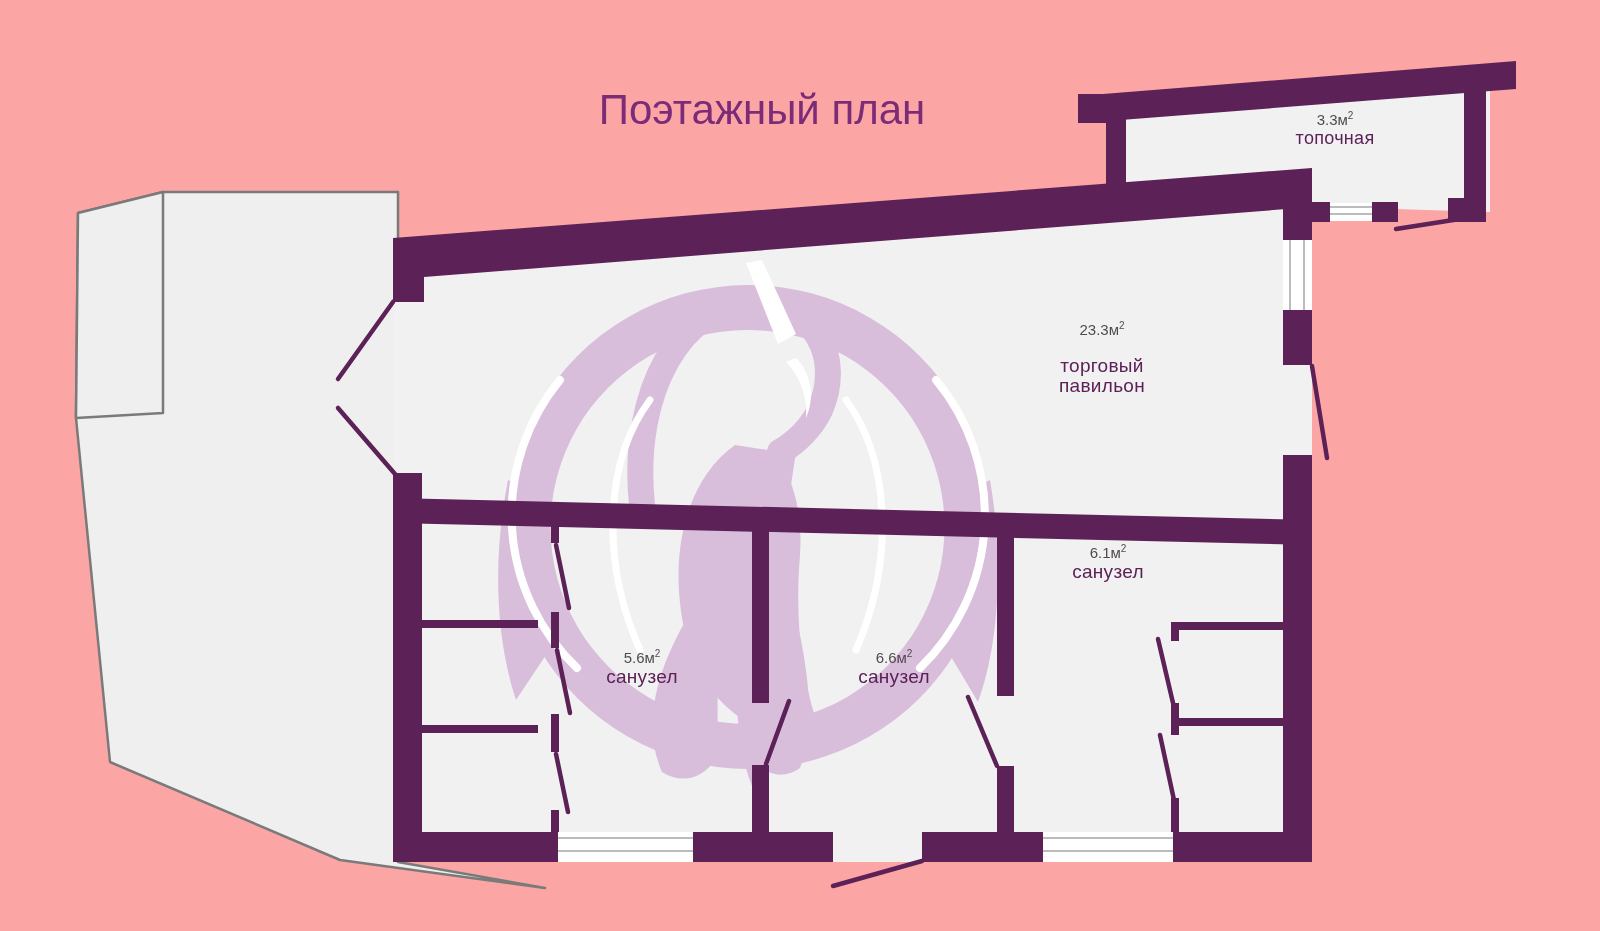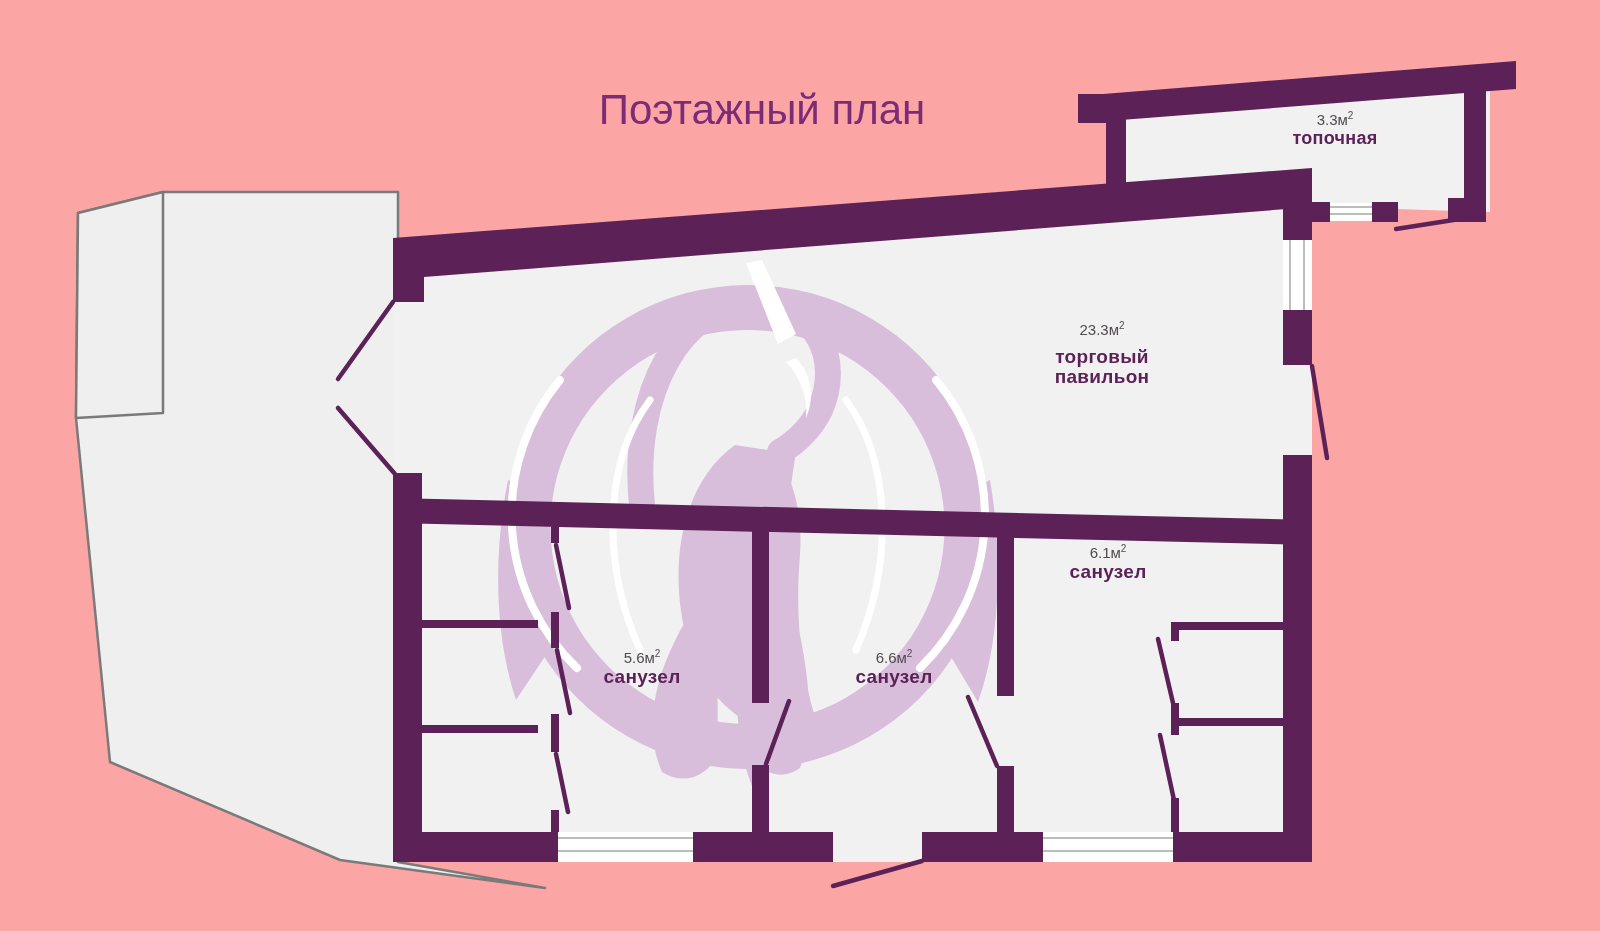--- a/index.html
+++ b/index.html
@@ -15,23 +15,23 @@
   .leaf{fill:none;stroke:var(--c-wall);stroke-width:4.5;stroke-linecap:round;}
   .win{fill:var(--c-white);}
   .winline{stroke:var(--c-winLine);stroke-width:2;fill:none;}
   .neck{fill:none;stroke:var(--c-swan);stroke-width:26;stroke-linecap:round;}
 
   .title{position:absolute;left:762px;top:86px;transform:translateX(-50%);
          text-align:center;color:var(--c-titleText);font-size:42px;line-height:1.12;white-space:nowrap;}
   .rlabel{position:absolute;transform:translateX(-50%);text-align:center;line-height:1.1;}
   .rlabel .area{color:var(--c-areaText);font-size:15px;white-space:nowrap;}
   .rlabel .area sup{font-size:10px;}
-  .rlabel .rname{color:var(--c-roomName);font-size:19px;font-weight:bold;letter-spacing:.3px;}
+  .rlabel .rname{color:var(--c-roomName);font-size:19px;font-weight:normal;letter-spacing:.3px;}
   .rlabel.small .rname{font-size:18px;}
-  .rlabel.wrap .rname{width:112px;margin:8px auto;}
+  .rlabel.wrap .rname{width:112px;margin:17px auto;}
 </style>
 </head>
 <body>
 
 <div id="stage">
 
   <svg id="plan-svg" width="1600" height="931" viewBox="0 0 1600 931">
 
     <g>
       <polygon class="plot" points="163,192 398,192 398,862 545,888 340,860 110,762 76,418 78,213"></polygon>

